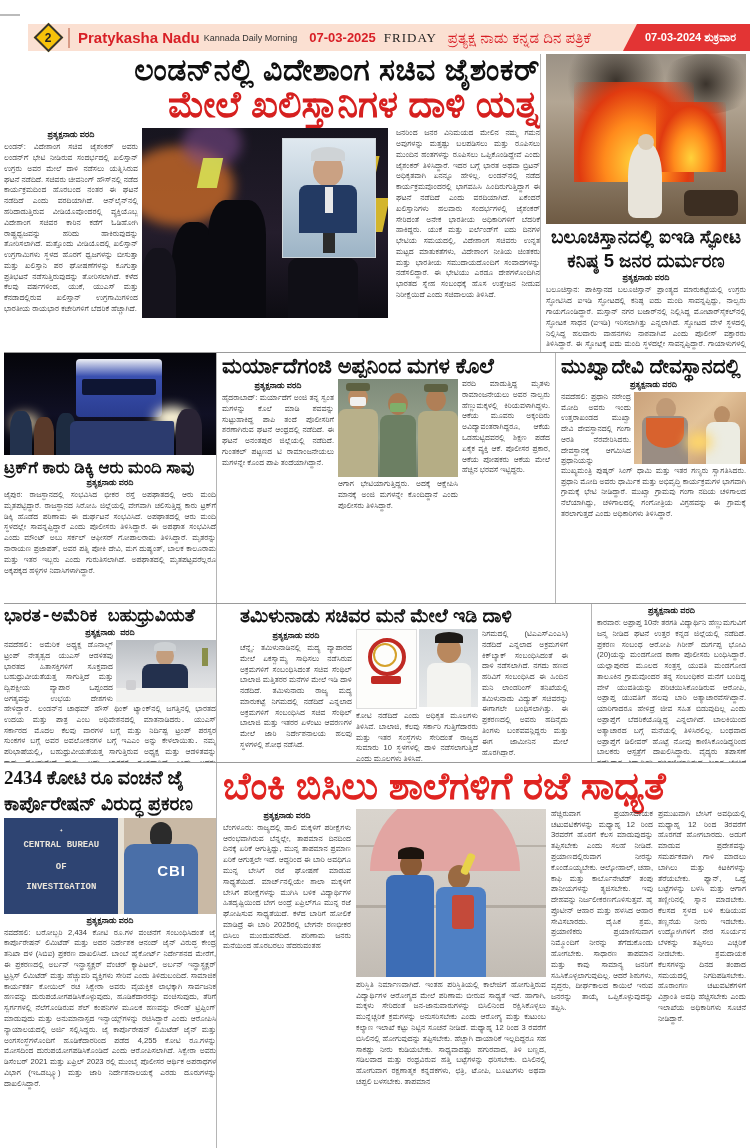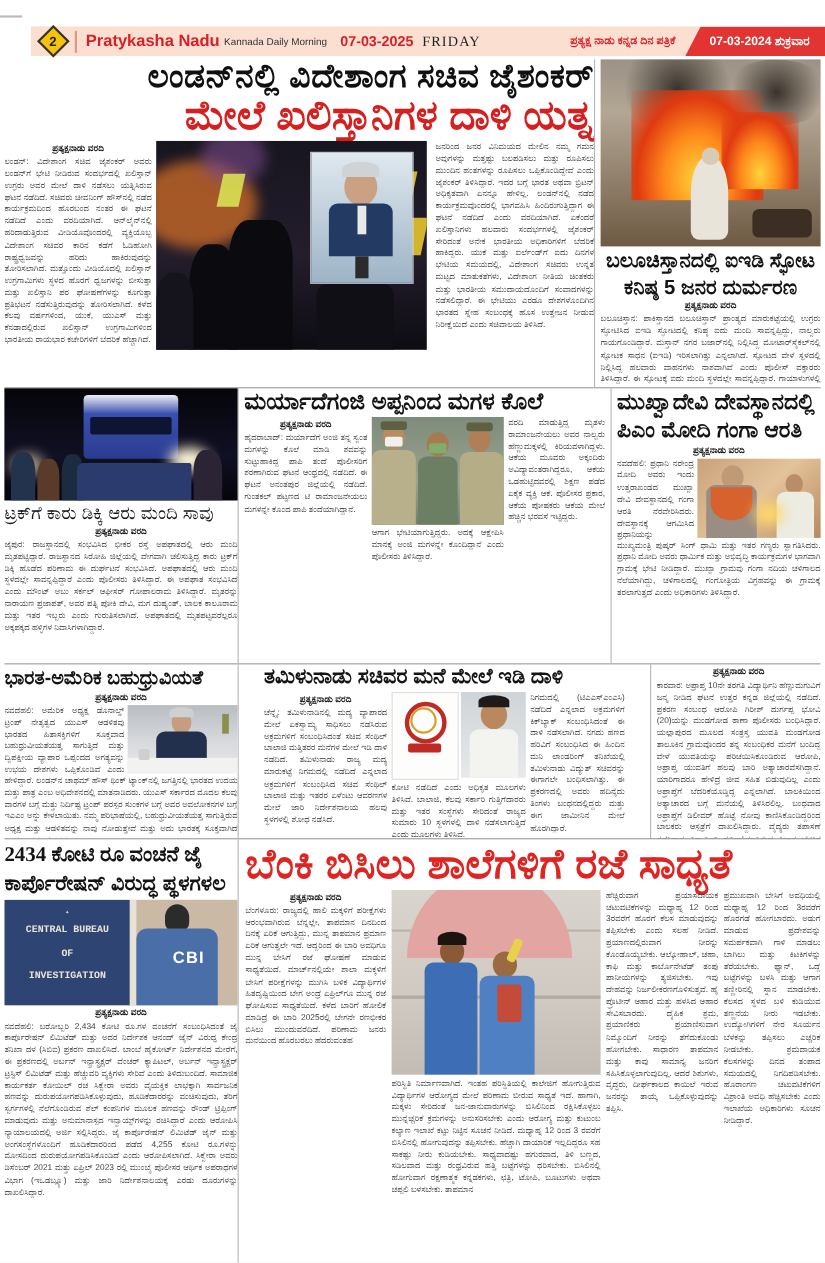--- a/index.html
+++ b/index.html
@@ -12,21 +12,21 @@
   .diamond-wrap{width:40px;display:flex;justify-content:center;align-items:center;}
   .diamond{width:17px;height:17px;background:#f6c20a;border:2px solid #333;transform:rotate(45deg);
            display:flex;align-items:center;justify-content:center;}
   .diamond span{transform:rotate(-45deg);font-weight:bold;font-size:12px;color:#222;}
   .mast-divider{width:2px;height:20px;background:#d89b86;margin-right:8px;}
   .mast-title{color:#d81f26;font-weight:bold;font-size:15px;margin-right:4px;}
   .mast-sub{font-size:9px;color:#333;margin-right:12px;}
   .mast-date{color:#d81f26;font-weight:bold;font-size:13px;margin-right:8px;}
   .mast-day{font-size:13px;color:#222;letter-spacing:1px;font-family:"Liberation Serif",serif;}
   .mast-spacer{flex:1;}
-  .mast-kn{color:#d81f26;font-weight:bold;font-size:10px;margin-right:9px;}
+  .mast-kn{color:#d81f26;font-weight:normal;font-size:15px;margin-right:32px;}
   .mast-datebox{background:#e33434;color:#fff;font-weight:bold;font-size:11px;height:27px;
                 display:flex;align-items:center;padding:0 14px 0 22px;
                 clip-path:polygon(14px 0,100% 0,100% 100%,0 100%);}
   
   .byline{text-align:center;font-weight:bold;font-size:8px;color:#111;margin:2px 0;}
   .body-txt{font-size:7.6px;line-height:1.42;text-align:justify;color:#3a3a3a;overflow:hidden;}
   .content{position:absolute;left:4px;right:4px;top:54px;}
   
   .sectionA{display:flex;height:298px;}
   .a-left{width:536px;display:flex;flex-direction:column;align-items:flex-end;}
@@ -37,35 +37,35 @@
   .lead-col3{flex:1;padding-left:4px;}
   .photo{position:relative;overflow:hidden;background:#888;}
   .lead-photo{width:246px;height:190px;margin:0 4px;background:linear-gradient(180deg,#17151f 0%,#241d2c 55%,#0d0c12 100%);}
   .a-right{flex:1;border-left:1px solid #b5b5b5;padding-left:5px;display:flex;flex-direction:column;}
   .baloch-photo{width:100%;height:170px;background:linear-gradient(180deg,#9b9286 0%,#b3a694 28%,#6e5a43 100%);}
   .baloch-h{font-size:18.5px;font-weight:bold;color:#141414;line-height:1.12;text-align:center;margin-top:3px;}
   
   .sectionB{display:flex;height:250px;border-top:1px solid #9a9a9a;}
   .b1{width:212px;display:flex;flex-direction:column;}
   .truck-photo{width:100%;height:102px;background:linear-gradient(180deg,#05050a 0%,#101024 60%,#05050a 100%);}
-  .b1-h{font-size:16.5px;font-weight:normal;color:#141414;margin-top:3px;line-height:1.1;}
+  .b1-h{font-size:16.5px;font-weight:bold;color:#141414;margin-top:3px;line-height:1.1;}
   .b2{width:328px;border-left:1px solid #b5b5b5;border-right:1px solid #b5b5b5;padding:0 5px;display:flex;flex-direction:column;}
   .b2-h{font-size:21px;font-weight:bold;color:#141414;line-height:1.05;margin-top:2px;}
   .b2-row{display:flex;flex:1;overflow:hidden;margin-top:2px;}
   .b2-c1{width:112px;}
   .b2-mid{width:120px;margin:0 4px;display:flex;flex-direction:column;}
   .arrest-photo{width:100%;height:98px;background:linear-gradient(180deg,#7e8b7a 0%,#9aa58f 60%,#70806d 100%);}
   .b2-c3{flex:1;}
   .b3{flex:1;padding-left:5px;display:flex;flex-direction:column;}
   .b3-h{font-size:20px;font-weight:bold;color:#141414;line-height:1.14;margin-top:2px;}
   .b3-row{display:flex;}
   .modi-photo{width:112px;height:72px;margin-left:3px;background:linear-gradient(135deg,#caa27b 0%,#e3c39a 50%,#b8895f 100%);}
   
   .sectionC{display:flex;height:158px;border-top:1px solid #9a9a9a;}
-  .c1{width:212px;display:flex;flex-direction:column;}
+  .c1{width:212px;display:flex;flex-direction:column;font-family:Liberation Mono, monospace;}
   .c1-h{font-size:17.5px;font-weight:bold;color:#141414;margin-top:2px;}
   .c1-row{display:flex;}
   .desk-photo{width:100px;height:62px;margin-left:3px;background:linear-gradient(180deg,#b9bdc2 0%,#d8dadd 55%,#e9e9ea 100%);}
   .c2{width:328px;border-left:1px solid #b5b5b5;border-right:1px solid #b5b5b5;padding:0 23px;display:flex;flex-direction:column;}
   .c2-h{font-size:19px;font-weight:bold;color:#141414;margin-top:1px;}
   .c2-row{display:flex;flex:1;overflow:hidden;margin-top:2px;}
   .c2-c1{width:112px;}
   .c2-mid{width:122px;margin:0 4px;display:flex;flex-direction:column;}
   .c2-imgs{display:flex;gap:2px;}
   .ed-photo{width:59px;height:78px;background:#fdfdfb;border:1px solid #ddd;}
@@ -219,21 +219,20 @@
             <div class="body-txt" style="flex:1;margin-top:2px;">ಆಗಾಗ ಭೇಟಿಯಾಗುತ್ತಿದ್ದರು. ಅದಕ್ಕೆ ಆಕ್ಷೇಪಿಸಿ ಮಾನಕ್ಕೆ ಅಂಜಿ ಮಗಳನ್ನೇ ಕೊಂದಿದ್ದಾನೆ ಎಂದು ಪೊಲೀಸರು ತಿಳಿಸಿದ್ದಾರೆ.</div>
           </div>
           <div class="b2-c3">
             <div class="body-txt" style="height:210px;">ವರದಿ ಮಾಡುತ್ತಿದ್ದ ಮೃತಳು ರಾಮಾಂಜನೇಯಲು ಅವರ ನಾಲ್ವರು ಹೆಣ್ಣುಮಕ್ಕಳಲ್ಲಿ ಕಿರಿಯವಳಾಗಿದ್ದಳು. ಆಕೆಯ ಮೂವರು ಅಕ್ಕಂದಿರು ಅವಿದ್ಯಾವಂತರಾಗಿದ್ದರೂ, ಆಕೆಯ ಒಡಹುಟ್ಟಿದವರಲ್ಲಿ ಶಿಕ್ಷಣ ಪಡೆದ ಏಕೈಕ ವ್ಯಕ್ತಿ ಆಕೆ. ಪೊಲೀಸರ ಪ್ರಕಾರ, ಆಕೆಯ ಪೋಷಕರು ಆಕೆಯ ಮೇಲೆ ಹೆಚ್ಚಿನ ಭರವಸೆ ಇಟ್ಟಿದ್ದರು.</div>
           </div>
         </div>
       </div>
 
       <div class="b3">
         <div class="b3-h">ಮುಖ್ವಾದೇವಿ ದೇವಸ್ಥಾನದಲ್ಲಿ</div>
-        <div class="b3-h">ಪಿಎಂ ಮೋದಿ ಗಂಗಾ ಆರತಿ</div>
         <div class="byline">ಪ್ರತ್ಯಕ್ಷನಾಡು ವರದಿ</div>
         <div class="b3-row">
           <div class="body-txt" style="flex:1;height:74px;">ನವದೆಹಲಿ: ಪ್ರಧಾನಿ ನರೇಂದ್ರ ಮೋದಿ ಅವರು ಇಂದು ಉತ್ತರಾಖಂಡದ ಮುಖ್ವಾ ದೇವಿ ದೇವಸ್ಥಾನದಲ್ಲಿ ಗಂಗಾ ಆರತಿ ನೆರವೇರಿಸಿದರು. ದೇವಸ್ಥಾನಕ್ಕೆ ಆಗಮಿಸಿದ ಪ್ರಧಾನಿಯನ್ನು</div>
           <div class="photo modi-photo">
             <div class="head" style="left:22px;top:6px;width:20px;height:22px;background:#c09a76;"></div>
             <div class="suit" style="left:8px;top:24px;width:46px;height:48px;background:#9a8d83;"></div>
             <div style="position:absolute;left:12px;top:26px;width:38px;height:30px;background:#d8622e;border-radius:0 0 50% 50%;"></div>
             <div class="head" style="right:16px;top:14px;width:16px;height:18px;background:#b98e66;"></div>
             <div class="suit" style="right:6px;top:30px;width:34px;height:42px;background:#ececе2;background:#ecece2;"></div>
             <div class="glow" style="left:52px;top:40px;width:26px;height:20px;background:#ffd76a;"></div>
@@ -277,35 +276,35 @@
               </div>
               <div class="photo min-photo">
                 <div class="head" style="left:18px;top:8px;width:24px;height:26px;background:#b9885e;"></div>
                 <div style="position:absolute;left:16px;top:3px;width:28px;height:11px;background:#1d1a17;border-radius:50% 50% 0 0;"></div>
                 <div class="suit" style="left:8px;top:34px;width:44px;height:44px;background:#f3f3f0;"></div>
               </div>
             </div>
             <div class="body-txt" style="flex:1;margin-top:2px;">ಕೋಟಿ ನಡೆದಿದೆ ಎಂದು ಅಧಿಕೃತ ಮೂಲಗಳು ತಿಳಿಸಿವೆ. ಬಾಲಾಜಿ, ಕೆಲವು ಸರ್ಕಾರಿ ಗುತ್ತಿಗೆದಾರರು ಮತ್ತು ಇತರ ಸಂಸ್ಥೆಗಳು ಸೇರಿದಂತೆ ರಾಜ್ಯದ ಸುಮಾರು 10 ಸ್ಥಳಗಳಲ್ಲಿ ದಾಳಿ ನಡೆಸಲಾಗುತ್ತಿದೆ ಎಂದು ಮೂಲಗಳು ತಿಳಿಸಿವೆ.</div>
           </div>
           <div class="c2-c3">
-            <div class="body-txt" style="height:128px;">ನಿಗಮದಲ್ಲಿ (ಟಿಎಎಸ್‌ಎಂಎಸಿ) ನಡೆದಿದೆ ಎನ್ನಲಾದ ಅಕ್ರಮಗಳಿಗೆ ಕಿಕ್‌ಬ್ಯಾಕ್ ಸಂಬಂಧಿಸಿದಂತೆ ಈ ದಾಳಿ ನಡೆಸಲಾಗಿದೆ. ನಗದು ಹಣದ ಹರಿವಿಗೆ ಸಂಬಂಧಿಸಿದ ಈ ಹಿಂದಿನ ಮನಿ ಲಾಂಡರಿಂಗ್ ತನಿಖೆಯಲ್ಲಿ ತಮಿಳುನಾಡು ವಿದ್ಯುತ್ ಸಚಿವರನ್ನು ಈಗಾಗಲೇ ಬಂಧಿಸಲಾಗಿತ್ತು. ಈ ಪ್ರಕರಣದಲ್ಲಿ ಅವರು ಹದಿನೈದು ತಿಂಗಳು ಬಂಧನದಲ್ಲಿದ್ದರು ಮತ್ತು ಈಗ ಜಾಮೀನಿನ ಮೇಲೆ ಹೊರಗಿದ್ದಾರೆ.</div>
+            <div class="body-txt" style="height:128px;">ನಿಗಮದಲ್ಲಿ (ಟಿಎಎಸ್‌ಎಂಎಸಿ) ನಡೆದಿದೆ ಎನ್ನಲಾದ ಅಕ್ರಮಗಳಿಗೆ ಕಿಕ್‌ಬ್ಯಾಕ್ ಸಂಬಂಧಿಸಿದಂತೆ ಈ ದಾಳಿ ನಡೆಸಲಾಗಿದೆ. ನಗದು ಹಣದ ಹರಿವಿಗೆ ಸಂಬಂಧಿಸಿದ ಈ ಹಿಂದಿನ ಮನಿ ಲಾಂಡರಿಂಗ್ ತನಿಖೆಯಲ್ಲಿ ತಮಿಳುನಾಡು ವಿದ್ಯುತ್ ಸಚಿವರನ್ನು ಈಗಾಗಲೇ ಬಂಧಿಸಲಾಗಿತ್ತು. ಈ ಪ್ರಕರಣದಲ್ಲಿ ಅವರು ಹದಿನೈದು ತಿಂಗಳು ಬಂಶವವನ್ಲಿದ್ದರು ಮತ್ತು ಈಗ ಜಾಮೀನಿನ ಮೇಲೆ ಹೊರಗಿದ್ದಾರೆ.</div>
           </div>
         </div>
       </div>
 
       <div class="c3">
         <div class="byline">ಪ್ರತ್ಯಕ್ಷನಾಡು ವರದಿ</div>
         <div class="body-txt" style="flex:1;">ಕಾರವಾರ: ಅಪ್ರಾಪ್ತ 10ನೇ ತರಗತಿ ವಿದ್ಯಾರ್ಥಿನಿ ಹೆಣ್ಣುಮಗುವಿಗೆ ಜನ್ಮ ನೀಡಿದ ಘಟನೆ ಉತ್ತರ ಕನ್ನಡ ಜಿಲ್ಲೆಯಲ್ಲಿ ನಡೆದಿದೆ. ಪ್ರಕರಣ ಸಂಬಂಧ ಆರೋಪಿ ಗಿರೀಶ್ ದುರ್ಗಪ್ಪ ಭೋವಿ (20)ಯನ್ನು ಮಂಡಗೋಡ ಠಾಣಾ ಪೊಲೀಸರು ಬಂಧಿಸಿದ್ದಾರೆ. ಯಲ್ಲಾಪುರದ ಮೂಲದ ಸಂತ್ರಸ್ತ ಯುವತಿ ಮಂಡಗೋಡ ತಾಲೂಕಿನ ಗ್ರಾಮವೊಂದರ ತನ್ನ ಸಂಬಂಧಿಕರ ಮನೆಗೆ ಬಂದಿದ್ದ ವೇಳೆ ಯುವತಿಯನ್ನು ಪರಿಚಯಿಸಿಕೊಂಡಿರುವ ಆರೋಪಿ, ಅಪ್ರಾಪ್ತ ಯುವತಿಗೆ ಹಲವು ಬಾರಿ ಅತ್ಯಾಚಾರವೆಸಗಿದ್ದಾನೆ. ಯಾರಿಗಾದರೂ ಹೇಳಿದ್ರೆ ಜೀವ ಸಹಿತ ಬಿಡುವುದಿಲ್ಲ ಎಂದು ಅಪ್ರಾಪ್ತೆಗೆ ಬೆದರಿಕೆಯೊಡ್ಡಿದ್ದ ಎನ್ನಲಾಗಿದೆ. ಬಾಲಕಿಯಿಂದ ಅತ್ಯಾಚಾರದ ಬಗ್ಗೆ ಮನೆಯಲ್ಲಿ ತಿಳಿಸಿರಲಿಲ್ಲ. ಬಂಧವಾದ ಅಪ್ರಾಪ್ತೆಗೆ ಡಿಲೀವರ್ ಹೊಟ್ಟೆ ನೋವು ಕಾಣಿಸಿಕೊಂಡಿದ್ದರಿಂದ ಬಾಲಕರು ಆಸ್ಪತ್ರೆಗೆ ದಾಖಲಿಸಿದ್ದಾರು. ವೈದ್ಯರು ತಪಾಸಣೆ ನಡೆಸಿದಾಗ ವಿದ್ಯಾರ್ಥಿನಿ ಗರ್ಭಿಣಿಯಾಗಿರುವ ವಿಚಾರ ಬೆಳಕಿಗೆ ಬಂದಿದೆ. ಕಾಲೇಜಿಗೆ ಹೋಗುವ ಮಗಳು ಗರ್ಭಿಣಿಯಾದ ಸುದ್ದಿ ಕೇಳಿ ಪೋಷಕರು ಶಾಕ್ ಆಗಿದ್ದಾರೆ.</div>
       </div>
     </div>
 
     <div class="sectionD">
       <div class="d1">
         <div class="d1-h">2434 ಕೋಟಿ ರೂ ವಂಚನೆ ಜೈ</div>
-        <div class="d1-h">ಕಾರ್ಪೊರೇಷನ್ ವಿರುದ್ಧ ಪ್ಥಳಗಳಲ</div>
+        <div class="d1-h">ಕಾರ್ಪೊರೇಷನ್ ವಿರುದ್ಧ ಪ್ರಕರಣ</div>
         <div class="photo cbi-photo">
           <div class="board">
             <div class="board-txt" style="top:8px;font-size:6px;">✦</div>
             <div class="board-txt" style="top:22px;font-size:9px;">CENTRAL BUREAU</div>
             <div class="board-txt" style="top:44px;font-size:9px;">OF</div>
             <div class="board-txt" style="top:64px;font-size:9px;">INVESTIGATION</div>
           </div>
           <div style="position:absolute;left:54%;top:0;width:6px;height:100%;background:#e8e2d6;"></div>
           <div class="head" style="right:44px;top:4px;width:22px;height:24px;background:#2b2b2b;border-radius:50% 50% 30% 30%;"></div>
           <div class="vest" style="right:18px;top:26px;width:74px;height:70px;"></div>

